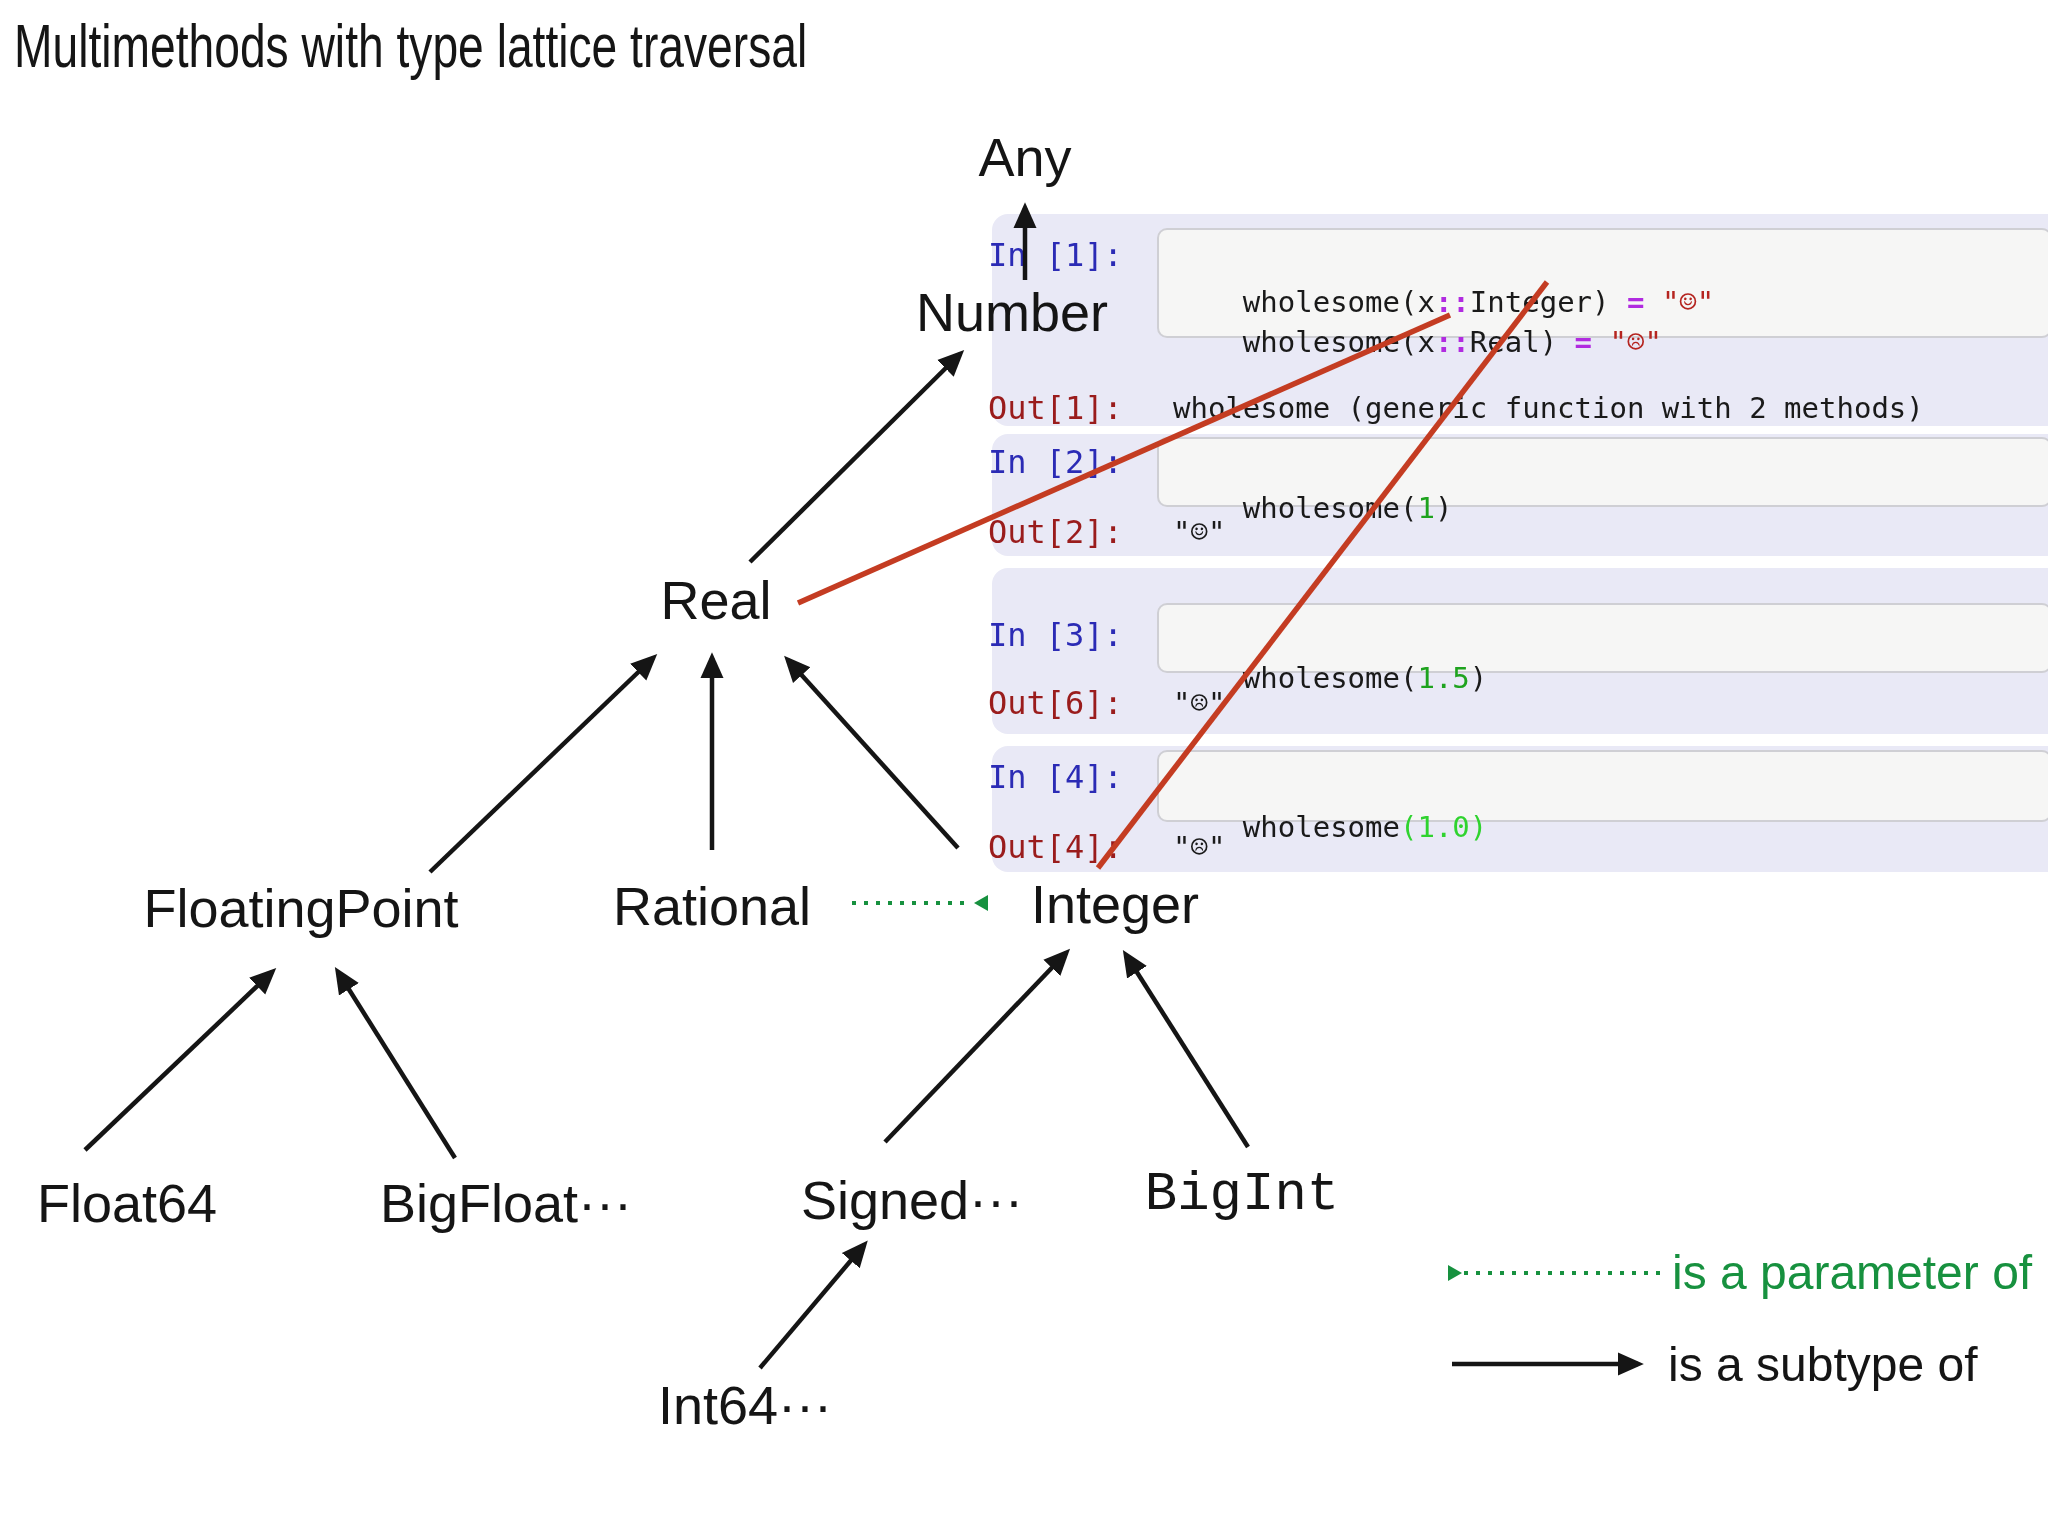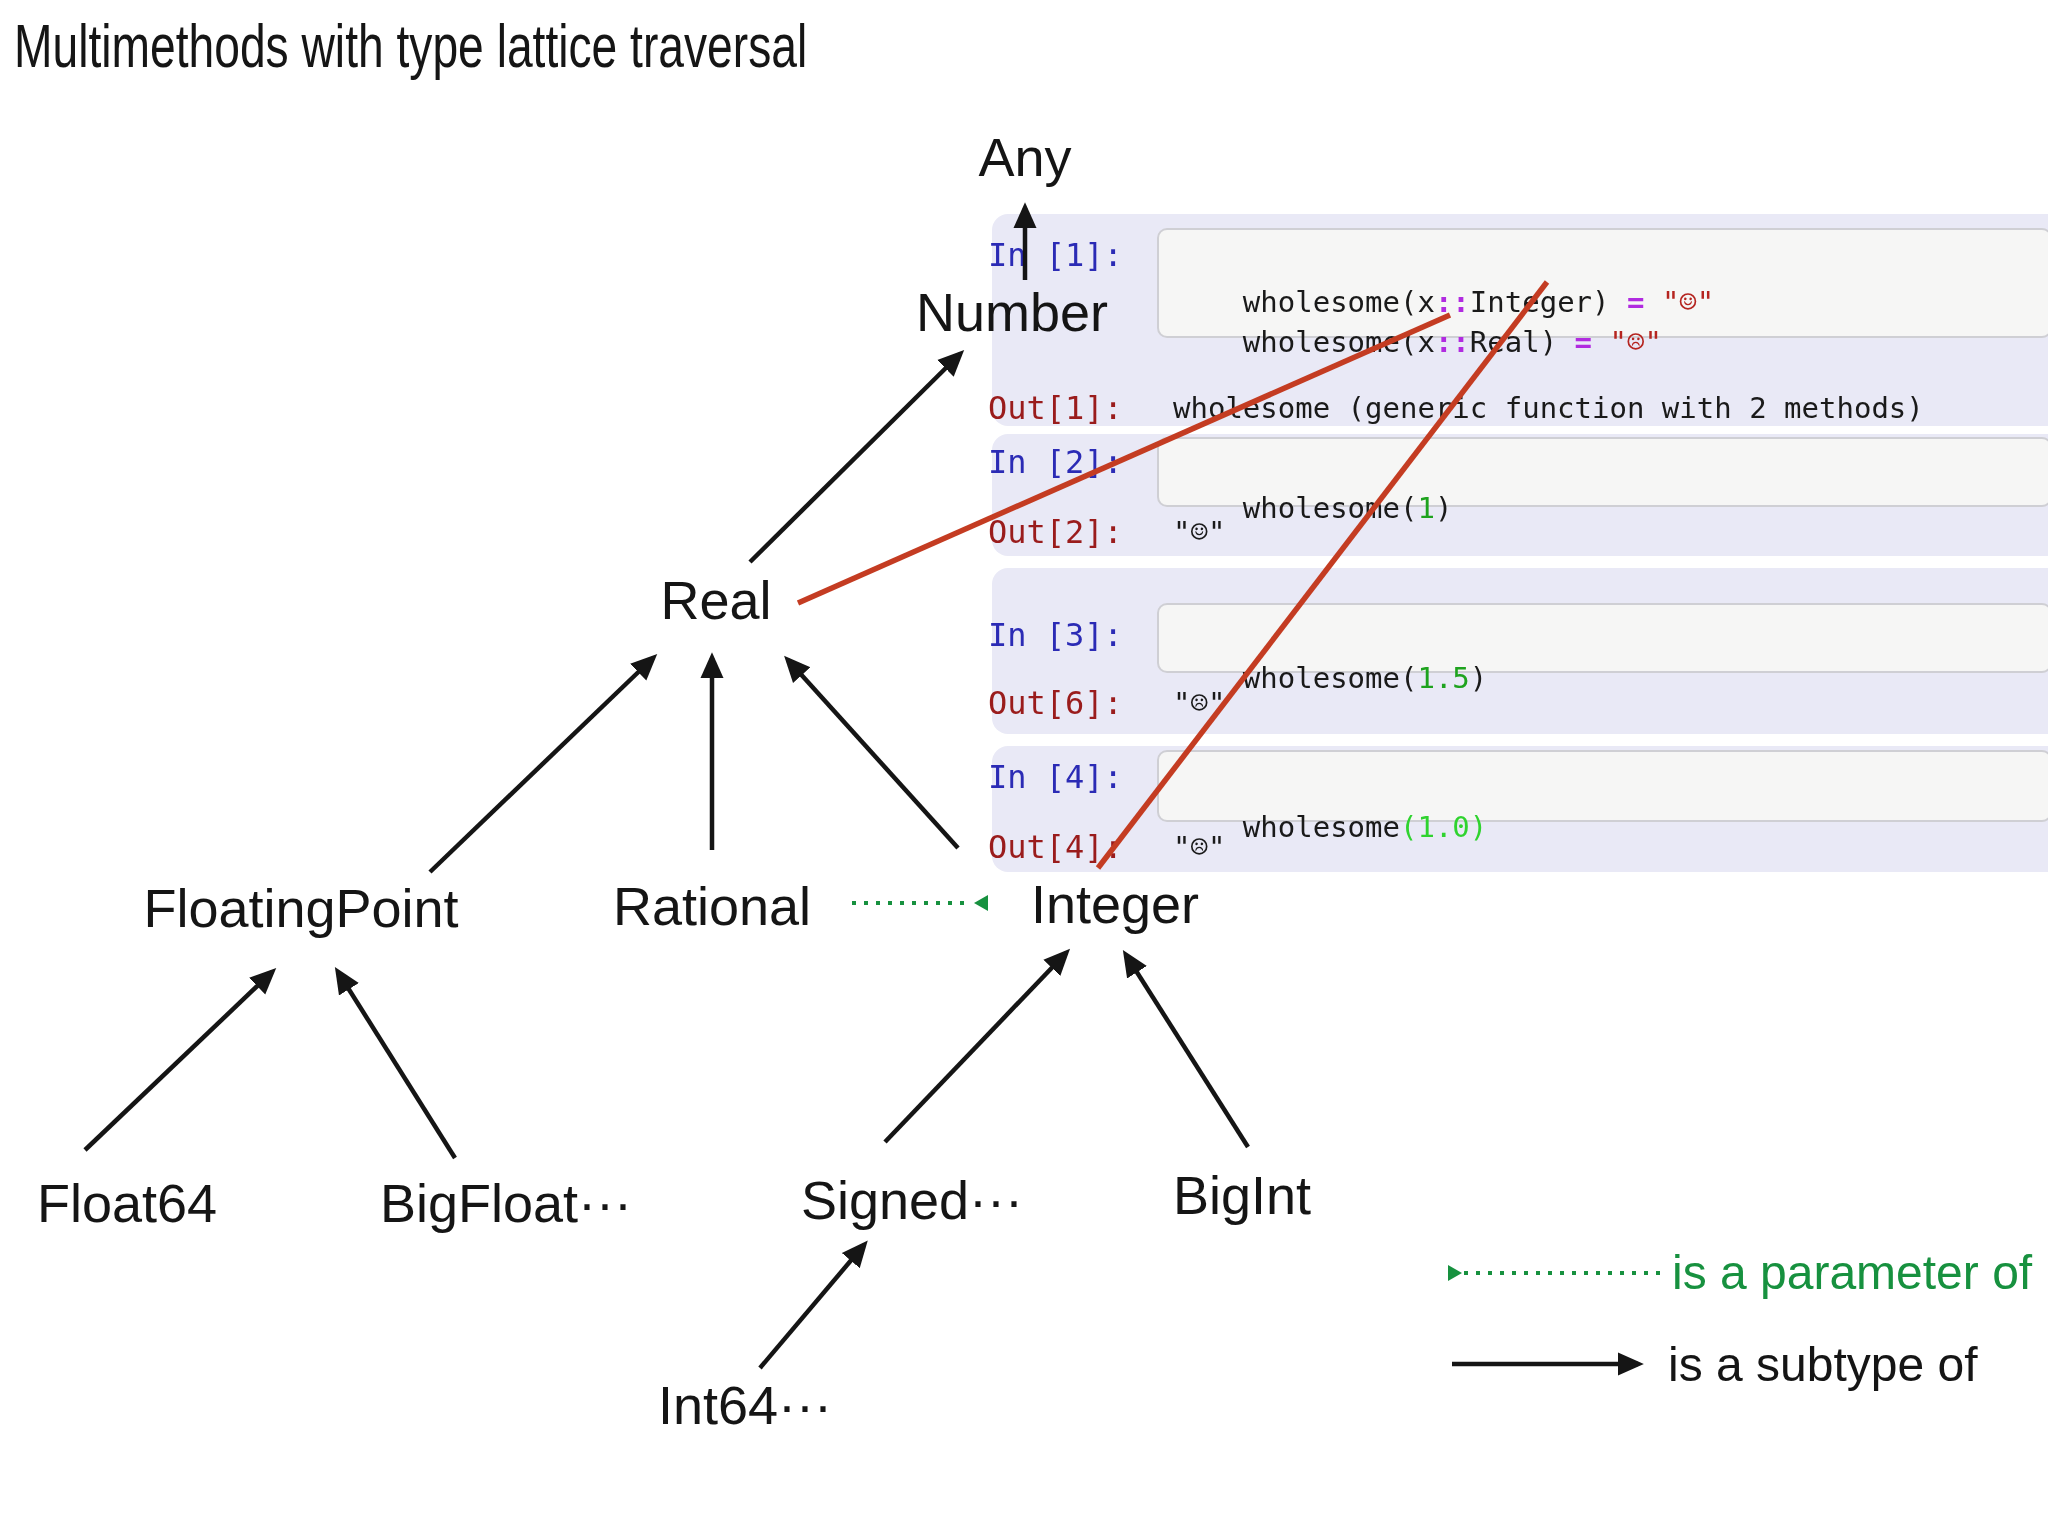--- a/index.html
+++ b/index.html
@@ -85,21 +85,21 @@
 
   <div class="node" style="left:1025px;top:157px;">Any</div>
   <div class="node" style="left:1012px;top:312px;">Number</div>
   <div class="node" style="left:716px;top:600px;">Real</div>
   <div class="node" style="left:301px;top:908px;">FloatingPoint</div>
   <div class="node" style="left:712px;top:906px;">Rational</div>
   <div class="node" style="left:1115px;top:904px;">Integer</div>
   <div class="node" style="left:127px;top:1203px;">Float64</div>
   <div class="node" style="left:506px;top:1203px;">BigFloat···</div>
   <div class="node" style="left:912px;top:1193px;margin-top:7px;">Signed···</div>
-  <div class="node" style="left:1242px;top:1195px;">BigInt</div>
+  <div class="node" style="left:1242px;top:1195px;font-family:Liberation Mono, monospace;">BigInt</div>
   <div class="node" style="left:745px;top:1405px;">Int64···</div>
 
   <div class="legend-text lg-green" style="left:1672px;top:1272px;">is a parameter of</div>
   <div class="legend-text lg-black" style="left:1668px;top:1364px;">is a subtype of</div>
 
   <svg class="overlay" width="2048" height="1536" viewBox="0 0 2048 1536">
     <defs>
       <marker id="ah" viewBox="0 0 10 10" refX="7" refY="5" markerWidth="6.5" markerHeight="6.5" orient="auto">
         <path d="M0,1 L9,5 L0,9 z" fill="#151515"></path>
       </marker>

